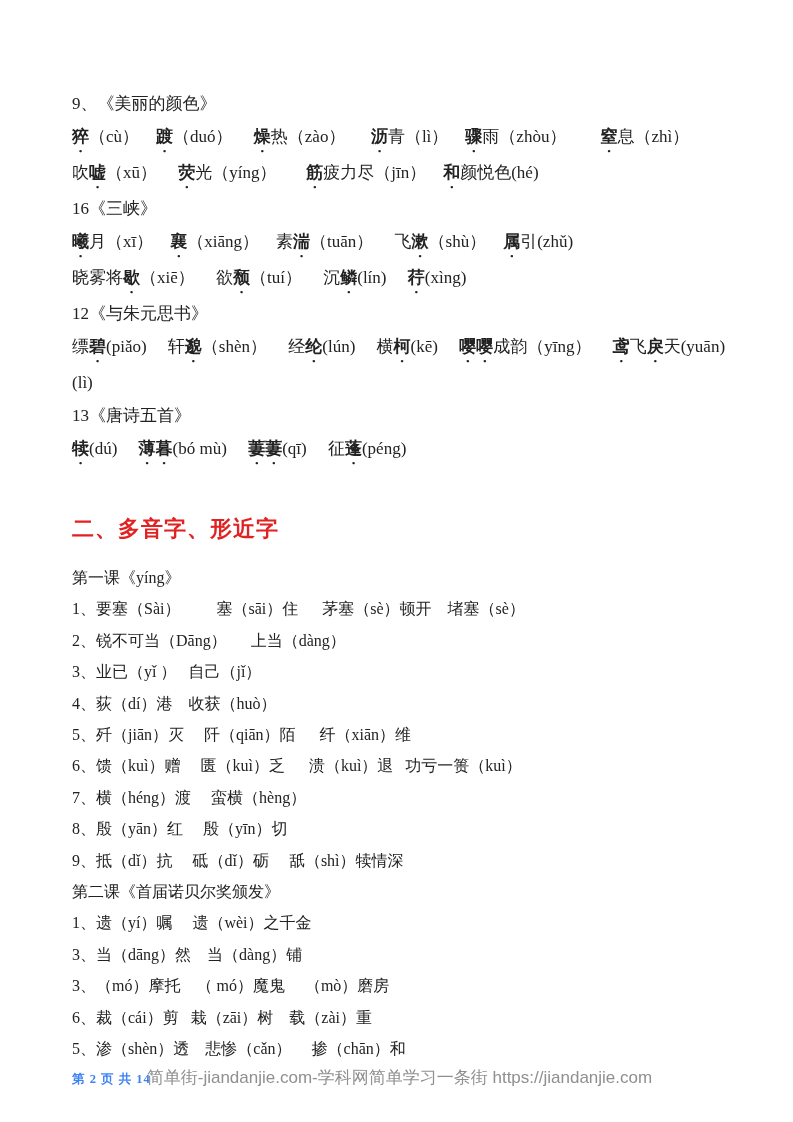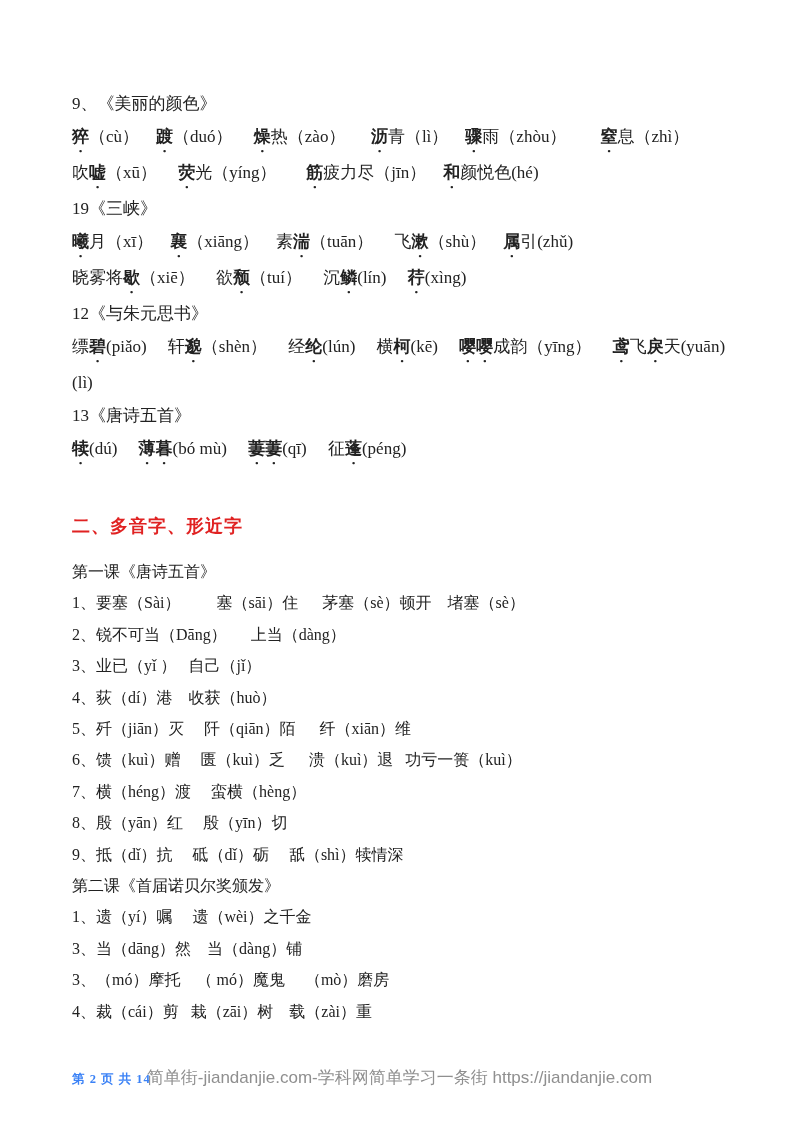--- a/index.html
+++ b/index.html
@@ -21,21 +21,21 @@
   .em{
     font-weight:bold;
     -webkit-text-emphasis:filled dot var(--ink);
     -webkit-text-emphasis-position:under;
     text-emphasis:filled dot var(--ink);
     text-emphasis-position:under right;
   }
   .section-heading{
     margin:46px 0 18px 0;
     font-family:"Liberation Sans","DejaVu Sans",sans-serif;
-    font-weight:bold;font-size:18px;color:var(--red);
+    font-weight:bold;font-size:22px;color:var(--red);
     letter-spacing:1px;
   }
   .footer{
     position:absolute;left:72px;top:1066px;right:40px;
     display:flex;align-items:baseline;white-space:nowrap;
   }
   .page-info{
     font-size:12.5px;color:#3b82f6;font-weight:bold;
     font-family:"Liberation Serif","DejaVu Serif",serif;
     letter-spacing:1px;
@@ -48,45 +48,46 @@
 </style>
 </head>
 <body>
 
 <div class="page">
   <div class="content">
     <div class="s1">
         <div class="line"><span>9、《美丽的颜色》</span></div>
         <div class="line"><span class="em">猝</span><span>（cù）　</span><span class="em">踱</span><span>（duó）　 </span><span class="em">燥</span><span>热（zào）　  </span><span class="em">沥</span><span>青（lì）　</span><span class="em">骤</span><span>雨（zhòu）　　</span><span class="em">窒</span><span>息（zhì）</span></div>
         <div class="line"><span>吹</span><span class="em">嘘</span><span>（xū）　 </span><span class="em">荧</span><span>光（yíng）　   </span><span class="em">筋</span><span>疲力尽（jīn）　</span><span class="em">和</span><span>颜悦色(hé)</span></div>
-        <div class="line"><span>19《三峡》</span></div>
+        <div class="line"><span>16《三峡》</span></div>
         <div class="line"><span class="em">曦</span><span>月（xī）　</span><span class="em">襄</span><span>（xiāng）　素</span><span class="em">湍</span><span>（tuān）　 飞</span><span class="em">漱</span><span>（shù）　</span><span class="em">属</span><span>引(zhǔ)</span></div>
         <div class="line"><span>晓雾将</span><span class="em">歇</span><span>（xiē）　 欲</span><span class="em">颓</span><span>（tuí）　 沉</span><span class="em">鳞</span><span>(lín)　 </span><span class="em">荇</span><span>(xìng)</span></div>
         <div class="line"><span>12《与朱元思书》</span></div>
         <div class="line"><span>缥</span><span class="em">碧</span><span>(piǎo)　 轩</span><span class="em">邈</span><span>（shèn）　 经</span><span class="em">纶</span><span>(lún)　 横</span><span class="em">柯</span><span>(kē)　 </span><span class="em">嘤嘤</span><span>成韵（yīng）　 </span><span class="em">鸢</span><span>飞</span><span class="em">戾</span><span>天(yuān)(lì)</span></div>
         <div class="line"><span>13《唐诗五首》</span></div>
         <div class="line"><span class="em">犊</span><span>(dú)　 </span><span class="em">薄暮</span><span>(bó mù)　 </span><span class="em">萋萋</span><span>(qī)　 征</span><span class="em">蓬</span><span>(péng)</span></div>
       </div>
     <div class="section-heading">二、多音字、形近字</div>
     <div class="s2">
-        <div class="line">第一课《唐诗五首》</div>
+        <div class="line">第一课《yíng》</div>
         <div class="line">1、要塞（Sài）         塞（sāi）住      茅塞（sè）顿开    堵塞（sè）</div>
         <div class="line">2、锐不可当（Dāng）      上当（dàng）</div>
         <div class="line">3、业已（yǐ ）   自己（jǐ）</div>
         <div class="line">4、荻（dí）港    收获（huò）</div>
         <div class="line">5、歼（jiān）灭     阡（qiān）陌      纤（xiān）维</div>
         <div class="line">6、馈（kuì）赠     匮（kuì）乏      溃（kuì）退   功亏一篑（kuì）</div>
         <div class="line">7、横（héng）渡     蛮横（hèng）</div>
         <div class="line">8、殷（yān）红     殷（yīn）切</div>
         <div class="line">9、抵（dǐ）抗     砥（dǐ）砺     舐（shì）犊情深</div>
         <div class="line">第二课《首届诺贝尔奖颁发》</div>
         <div class="line">1、遗（yí）嘱     遗（wèi）之千金</div>
         <div class="line">3、当（dāng）然    当（dàng）铺</div>
         <div class="line">3、（mó）摩托    （ mó）魔鬼     （mò）磨房</div>
-        <div class="line">4、裁（cái）剪   栽（zāi）树    载（zài）重</div>
+        <div class="line">6、裁（cái）剪   栽（zāi）树    载（zài）重</div>
+        <div class="line">5、渗（shèn）透    悲惨（cǎn）     掺（chān）和</div>
       </div>
   </div>
 
   <div class="footer">
     <span class="page-info">第 2 页 共 14</span>
     <span class="watermark">简单街-jiandanjie.com-学科网简单学习一条街 https://jiandanjie.com</span>
   </div>
 </div>
 
 </body></html>

